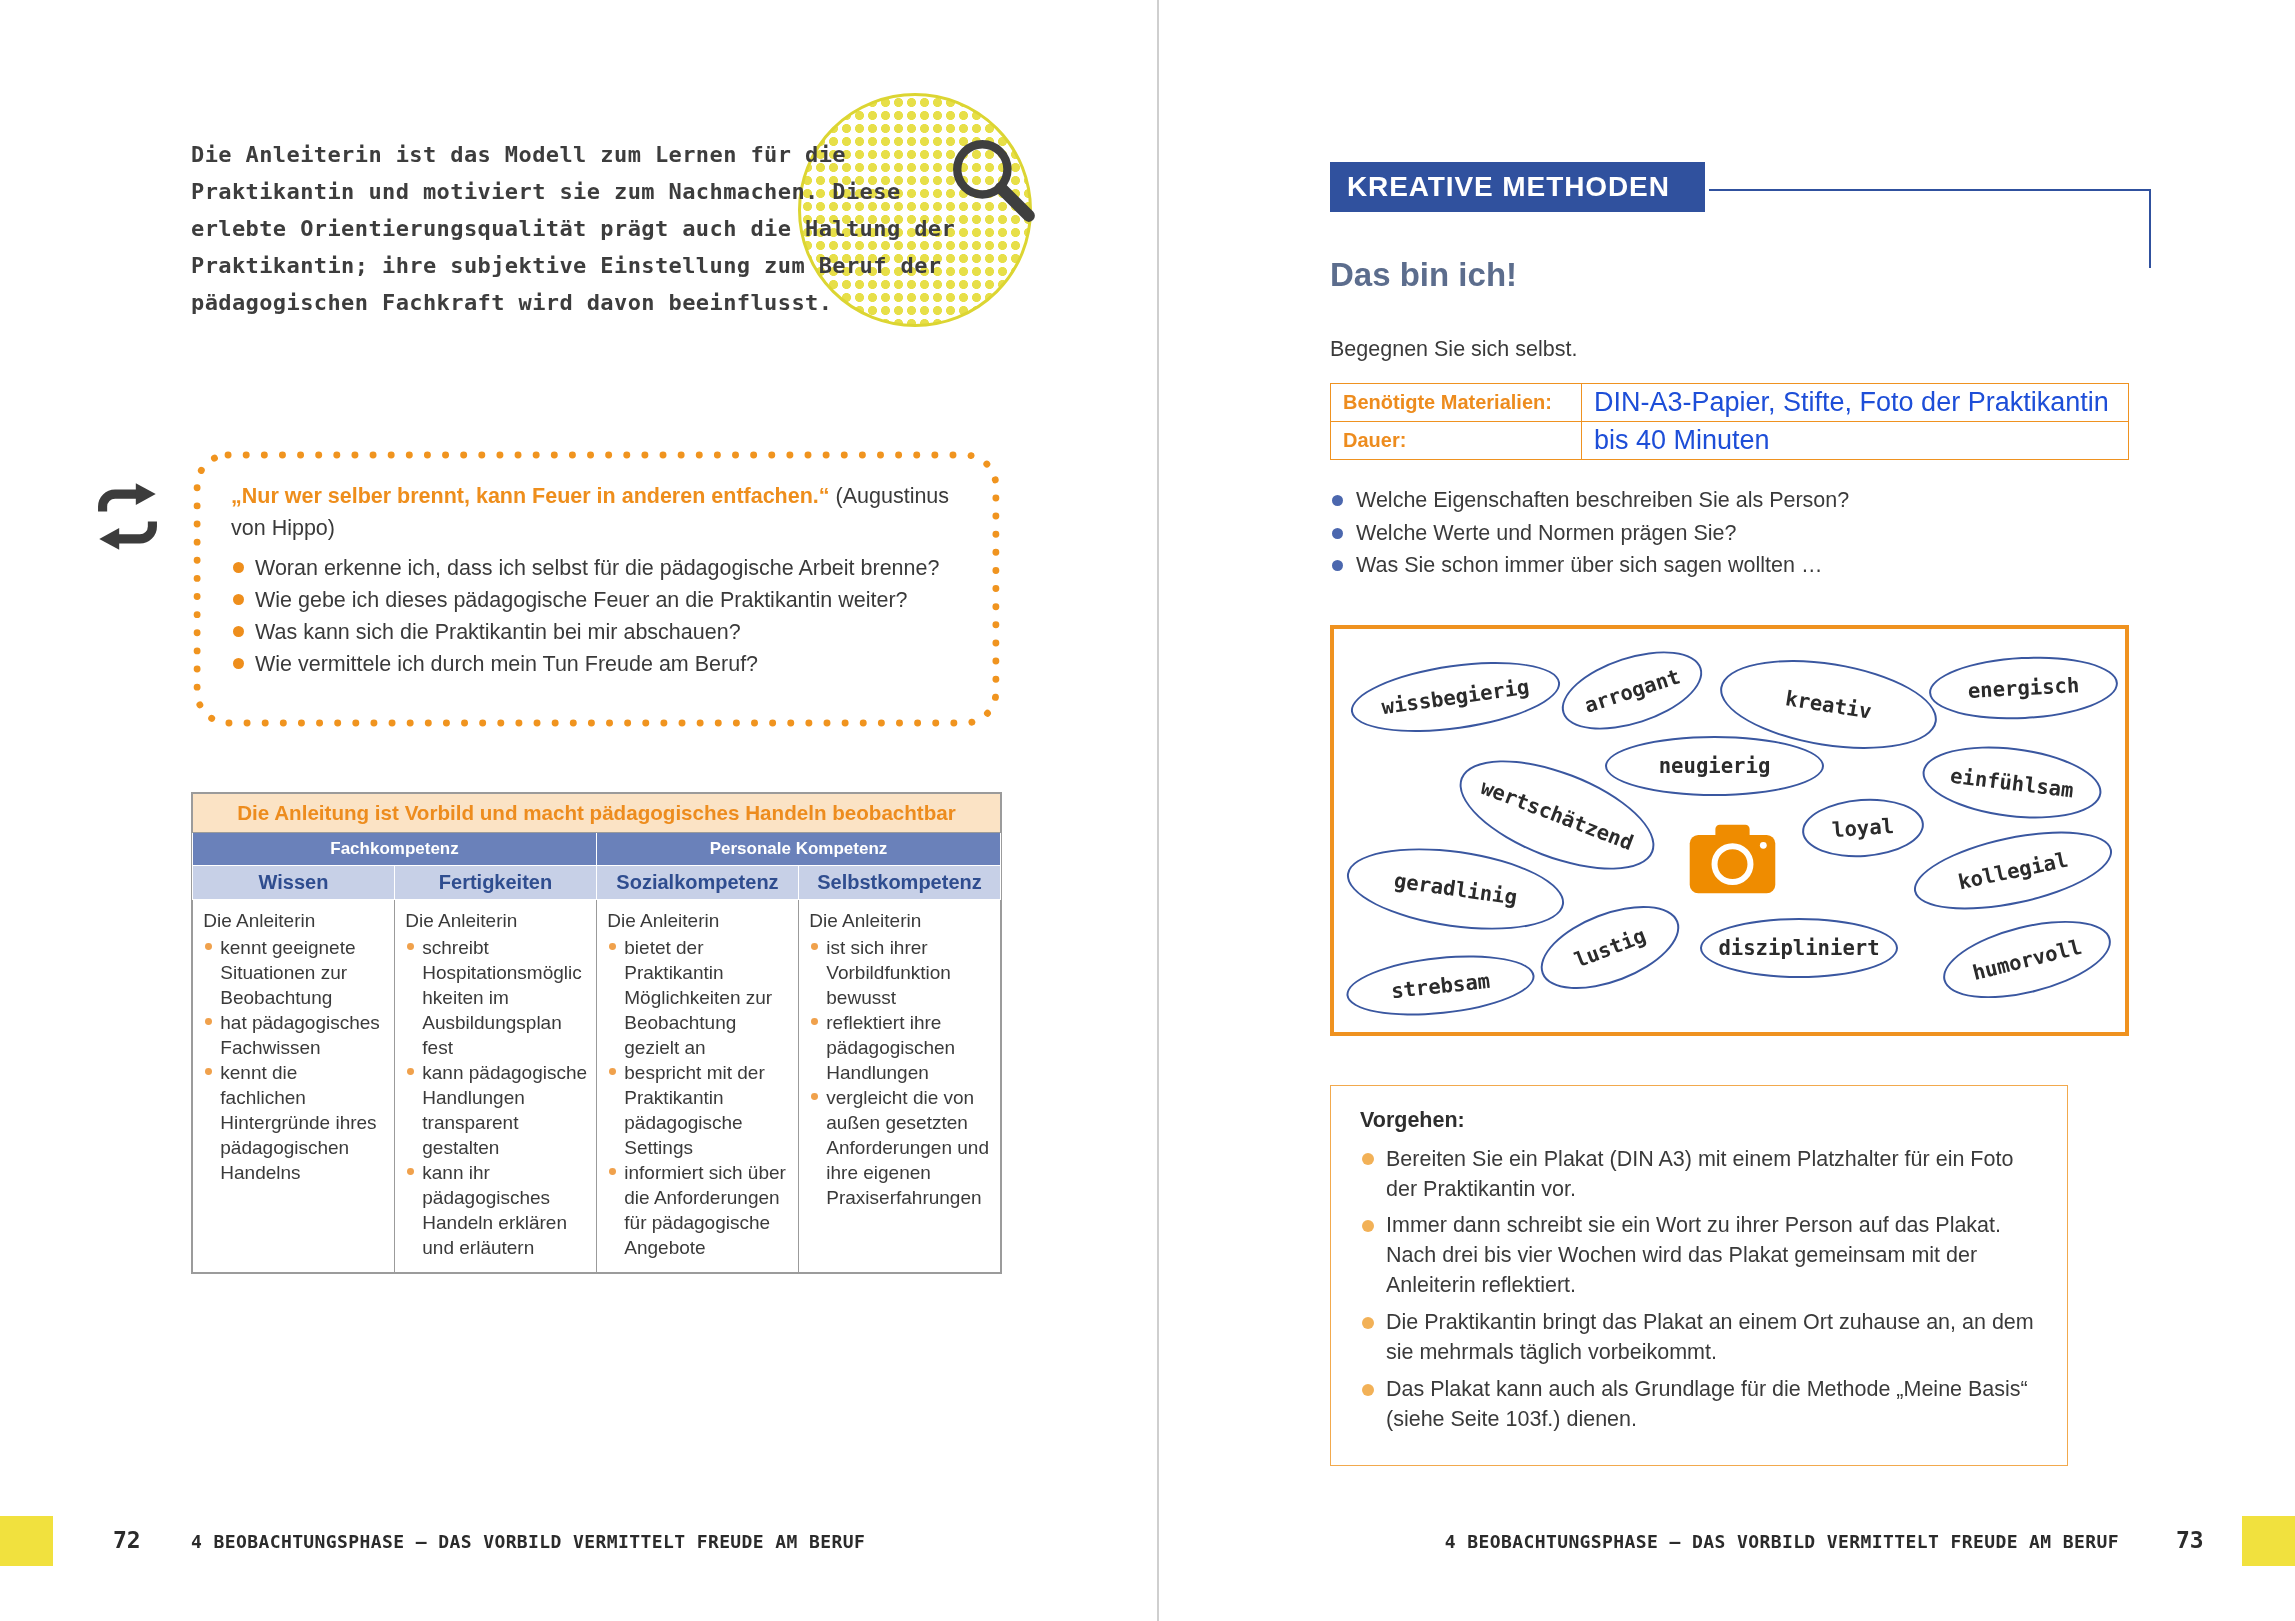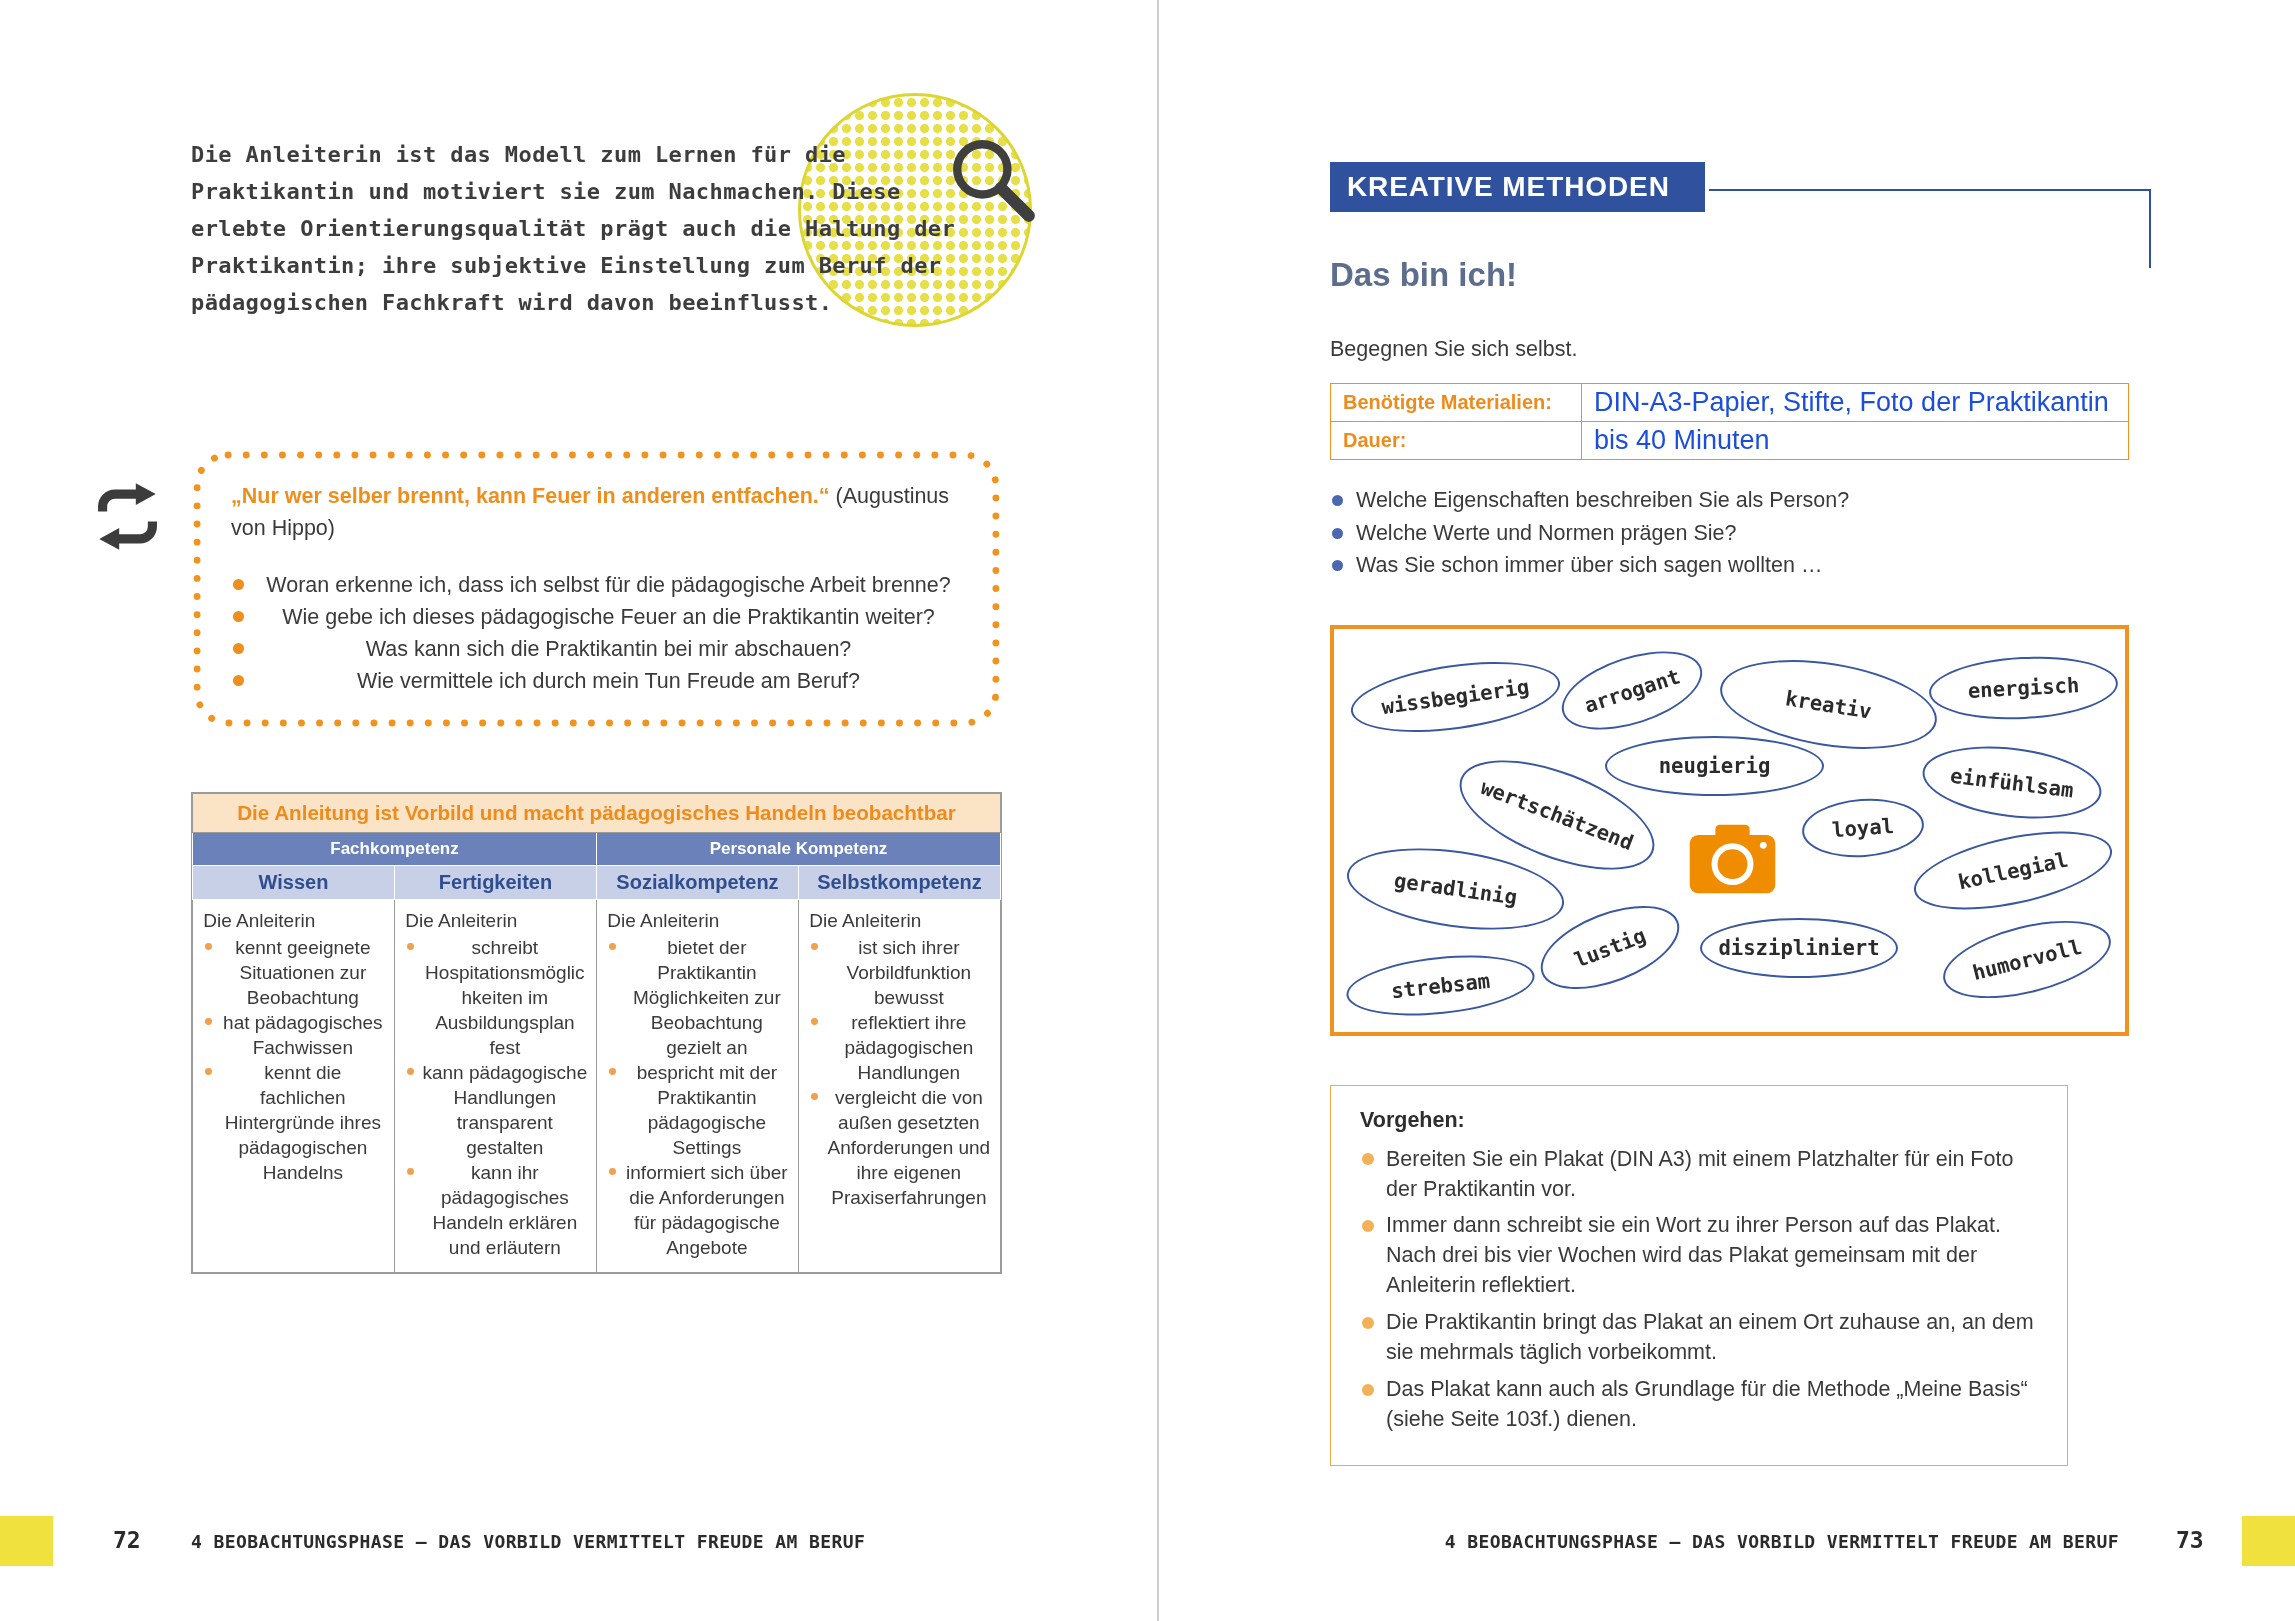--- a/index.html
+++ b/index.html
@@ -22,34 +22,34 @@
     letter-spacing:0.4px; color:#3d3d3d; }
 
   .refresh { position:absolute; left:86px; top:478px; width:83px; height:77px; }
 
   .quote-box { position:absolute; left:191px; top:449px; width:811px; height:280px; }
   .quote-box .dotted-border { position:absolute; left:0; top:0; }
   .quote-content { position:relative; padding:31px 40px 0 40px; z-index:1; }
   .quote-content p { font-size:21.5px; line-height:32px; }
   .quote-content .q { color:#ee8e1c; font-weight:700; }
   .quote-content .attr { color:#3a3a3a; }
-  ul.q-list { list-style:none; margin-top:25px;text-align:center; }
+  ul.q-list { list-style:none; margin-top:8px; }
   ul.q-list li { position:relative; padding-left:24px; font-size:21.5px; line-height:32px; }
   ul.q-list li::before { content:""; position:absolute; left:1.7px; top:10.3px; width:11.2px; height:11.2px; border-radius:50%; background:#ee8e1c; }
 
   .table-wrap { position:absolute; left:191px; top:792px; width:811px; border:0.9px solid #9b9b9b; background:#fff; }
   table.competence { border-collapse:collapse; width:100%; table-layout:fixed; }
   table.competence th, table.competence td { border:0.9px solid #9b9b9b; }
   tr.t-title th { background:#fbe3c5; color:#ed8c1e; font-size:20.6px; font-weight:700; padding:6.9px 3.4px; text-align:center; }
   tr.t-group th { background:#6a81ba; color:#ffffff; font-size:17px; font-weight:700; padding:6px 3.4px; text-align:center; border:1.7px solid #ffffff; }
   tr.t-sub th { background:#c7d0e7; color:#2f4d8f; font-size:20px; font-weight:700; padding:5.2px 3.4px; text-align:center; border:1.7px solid #ffffff; }
   table.competence td { vertical-align:top; background:#fff; padding:7.7px 8.6px 12px 10.3px; font-size:19px; line-height:25px; hyphens:auto; overflow-wrap:break-word; }
   table.competence td p { margin-bottom:1.7px; }
   table.competence td ul { list-style:none; }
-  table.competence td li { position:relative; padding-left:17px;text-align:center; }
+  table.competence td li { position:relative; padding-left:17px; }
   table.competence td li::before { content:""; position:absolute; left:1.7px; top:8.6px; width:6.9px; height:6.9px; border-radius:50%; background:#f0a14c; }
 
   .yellow-box { position:absolute; width:53px; height:50px; background:#f1e13e; top:1516px; }
   .yellow-box.left { left:0; }
   .yellow-box.right { right:0; }
   .pagenum { position:absolute; top:1527px; font-size:23px; font-weight:700; color:#2b2b2b; }
   .pagenum.pl { left:113px; }
   .pagenum.pr { left:2176px; }
   .foot-text { position:absolute; top:1531px; font-size:18px; font-weight:600; letter-spacing:0.4px; color:#2b2b2b; white-space:nowrap; }
   .foot-text.fl { left:191px; }

